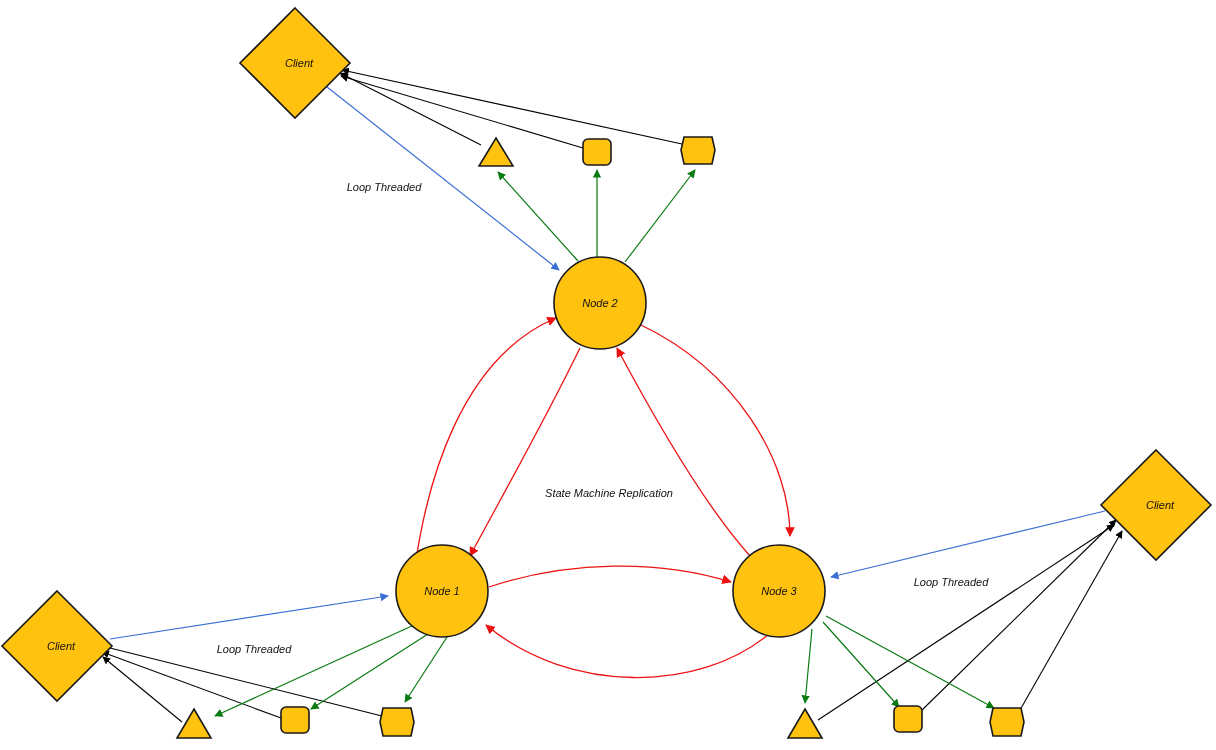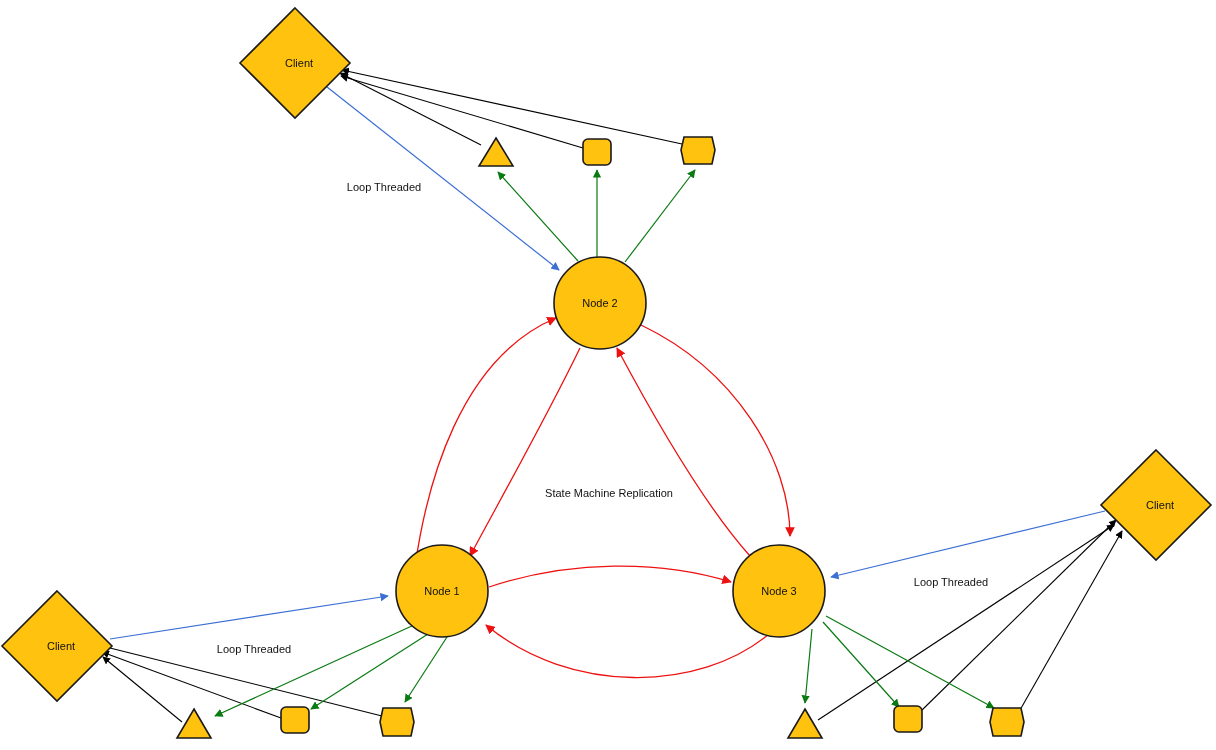--- a/index.html
+++ b/index.html
@@ -11,20 +11,21 @@
     width: 1216px;
     height: 750px;
     overflow: hidden;
     font-family: "Liberation Sans", sans-serif;
   }
   #diagram-root {
     position: relative;
     width: 1216px;
     height: 750px;
     background: #ffffff;
+    font-style: italic;
   }
   svg#diagram-canvas {
     display: block;
     width: 1216px;
     height: 750px;
   }
   .node-shape {
     fill: #FFC20E;
     stroke: #1a1a1a;
     stroke-width: 1.6;

